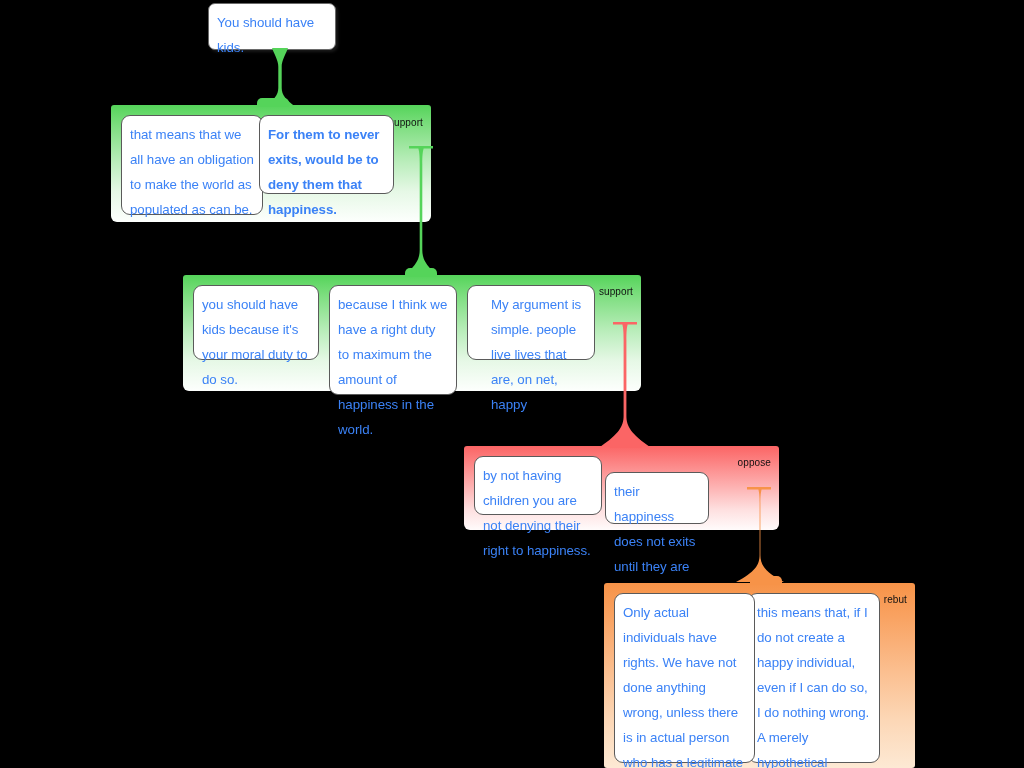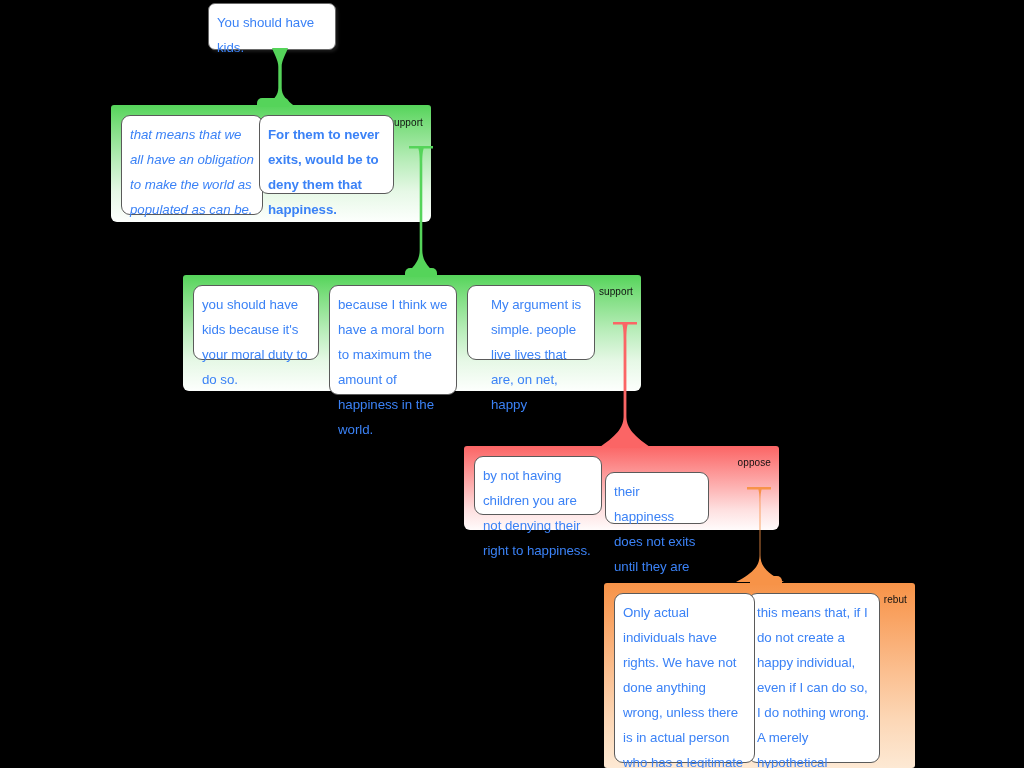--- a/index.html
+++ b/index.html
@@ -82,35 +82,35 @@
 
   <div class="conn" style="left:258px;top:48px;">
     <svg width="44" height="60" viewBox="0 0 44 60">
       <path d="M14 0 C18 10 20.3 13 20.3 19 L20.3 40 C20.3 47 16 52 6 59 L38 59 C28 52 23.7 47 23.7 40 L23.7 19 C23.7 13 26 10 30 0 Z" fill="#55d45a"></path>
     </svg>
   </div>
 
   <div class="group support" style="left:111px;top:105px;width:320px;height:117px;">
     <div class="notch support" style="left:146px;"></div>
     <div class="glabel" style="right:8px;top:12px;">support</div>
-    <div class="card" style="left:10px;top:10px;width:142px;height:100px;font-style:italic;">that means that we all have an obligation to make the world as populated as can be.</div>
+    <div class="card" style="left:10px;top:10px;width:142px;height:100px;">that means that we all have an obligation to make the world as populated as can be.</div>
     <div class="card" style="left:148px;top:10px;width:135px;height:79px;font-weight:bold;">For them to never exits, would be to deny them that happiness.</div>
   </div>
 
   <div class="conn" style="left:394px;top:146px;">
     <svg width="54" height="137" viewBox="0 0 54 137">
       <path d="M15 0 L39 0 L39 2.4 L29.6 2.4 C28.6 6 28.3 10 28.3 18 L28.3 104 C28.3 114 33 122 52 136 L2 136 C21 122 25.7 114 25.7 104 L25.7 18 C25.7 10 25.4 6 24.4 2.4 L15 2.4 Z" fill="#55d45a"></path>
     </svg>
   </div>
 
   <div class="group support" style="left:183px;top:275px;width:458px;height:116px;">
     <div class="notch support" style="left:222px;"></div>
     <div class="glabel" style="right:8px;top:11px;">support</div>
     <div class="card" style="left:10px;top:10px;width:126px;height:75px;">you should have kids because it's your moral duty to do so.</div>
-    <div class="card" style="left:146px;top:10px;width:128px;height:110px;">because I think we have a moral born to maximum the amount of happiness in the world.</div>
+    <div class="card" style="left:146px;top:10px;width:128px;height:110px;">because I think we have a right duty to maximum the amount of happiness in the world.</div>
     <div class="card" style="left:284px;top:10px;width:128px;height:75px;padding-left:23px;">My argument is simple. people live lives that are, on net, happy</div>
   </div>
 
   <div class="conn" style="left:599px;top:322px;">
     <svg width="54" height="126" viewBox="0 0 54 126">
       <path d="M14 0 L38 0 L38 2.4 L28.6 2.4 C27.7 6 27.4 10 27.4 18 L27.4 94 C27.4 104 32 112 51 125 L1 125 C20 112 24.6 104 24.6 94 L24.6 18 C24.6 10 24.3 6 23.4 2.4 L14 2.4 Z" fill="#fb6565"></path>
     </svg>
   </div>
 
   <div class="group oppose" style="left:464px;top:446px;width:315px;height:84px;">

